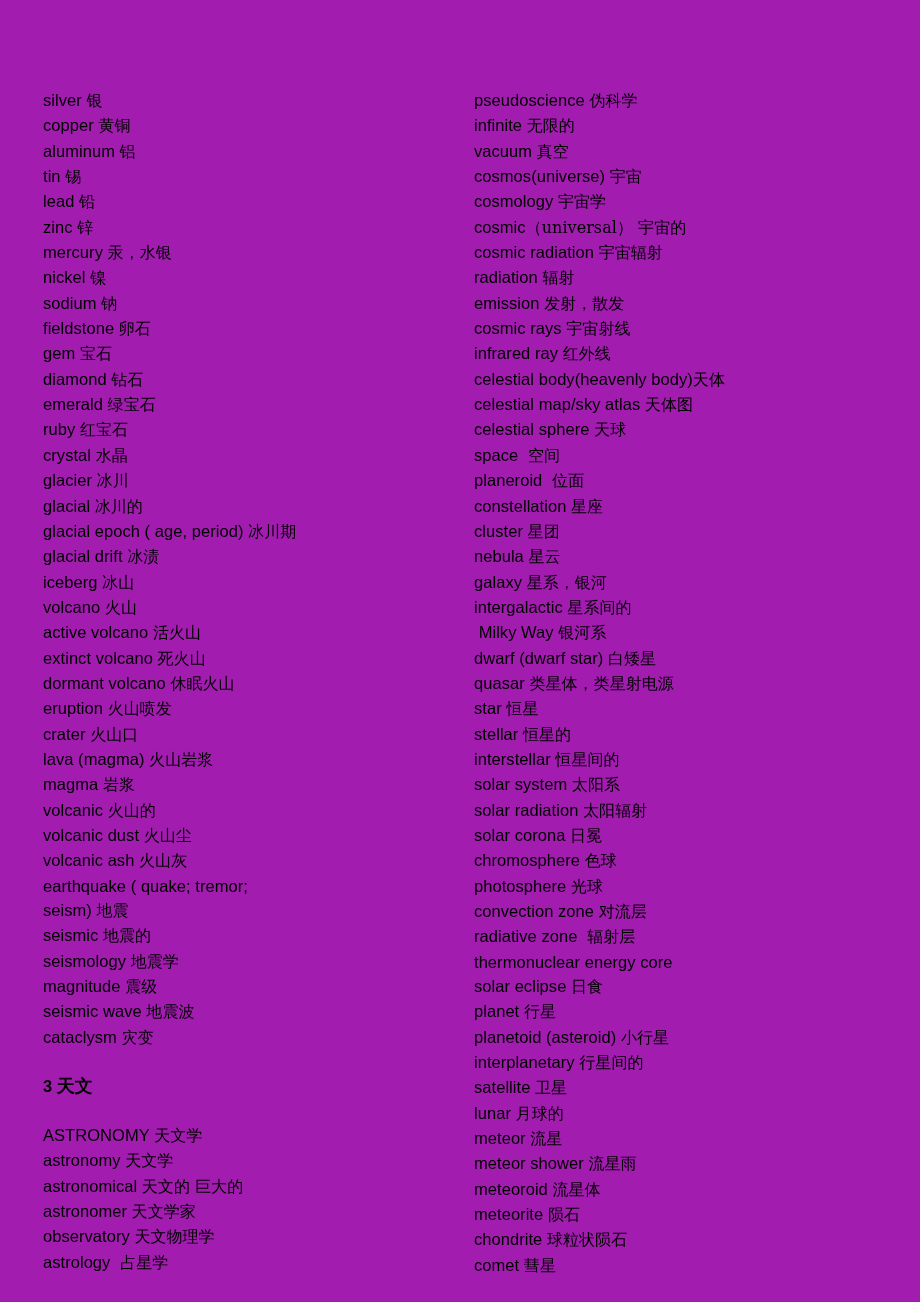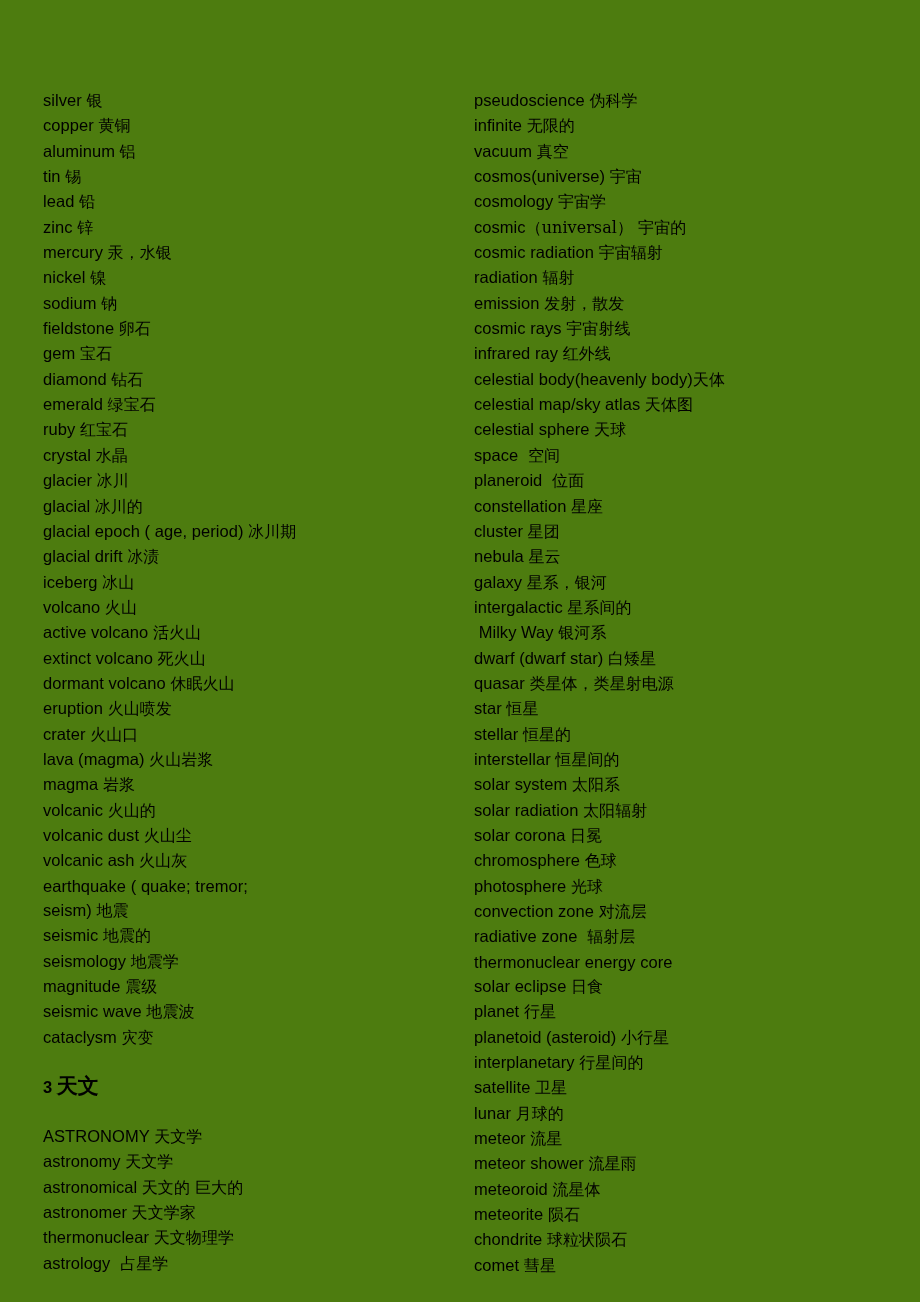--- a/index.html
+++ b/index.html
@@ -15,21 +15,21 @@
     overflow: hidden;
     font-family: "Liberation Sans", sans-serif;
     color: #000000;
   }
   .page {
     position: absolute;
     left: 0;
     top: 0;
     width: 920px;
     height: 1302px;
-    background: #4d7c0f;
+    background: #a21caf;
   }
   .columns {
     position: absolute;
     left: 43px;
     top: 88px;
     width: 840px;
   }
   .col {
     position: absolute;
     top: 0;
@@ -54,21 +54,21 @@
   }
   .section-head {
     font-size: 16.5px;
     line-height: 24.35px;
     font-weight: bold;
     white-space: pre;
   }
   .section-head .cn {
     font-family: "DejaVu Serif", "Liberation Serif", serif;
     font-weight: bold;
-    font-size: 21px;
+    font-size: 18px;
   }
 </style>
 </head>
 <body>
 
 <div class="page">
   <div class="columns">
     <div class="col col-left">
         <div class="entry"><span class="en">silver </span><span class="cn">银</span></div>
         <div class="entry"><span class="en">copper </span><span class="cn">黄铜</span></div>
@@ -108,21 +108,21 @@
         <div class="entry"><span class="en">magnitude </span><span class="cn">震级</span></div>
         <div class="entry"><span class="en">seismic wave </span><span class="cn">地震波</span></div>
         <div class="entry"><span class="en">cataclysm </span><span class="cn">灾变</span></div>
         <div class="entry blank"></div>
         <div class="section-head"><span class="en">3 </span><span class="cn">天文</span></div>
         <div class="entry blank"></div>
         <div class="entry"><span class="en">ASTRONOMY </span><span class="cn">天文学</span></div>
         <div class="entry"><span class="en">astronomy </span><span class="cn">天文学</span></div>
         <div class="entry"><span class="en">astronomical </span><span class="cn">天文的 巨大的</span></div>
         <div class="entry"><span class="en">astronomer </span><span class="cn">天文学家</span></div>
-        <div class="entry"><span class="en">thermonuclear </span><span class="cn">天文物理学</span></div>
+        <div class="entry"><span class="en">observatory </span><span class="cn">天文物理学</span></div>
         <div class="entry"><span class="en">astrology </span><span class="cn"> 占星学</span></div>
       </div>
     <div class="col col-right">
         <div class="entry"><span class="en">pseudoscience </span><span class="cn">伪科学</span></div>
         <div class="entry"><span class="en">infinite </span><span class="cn">无限的</span></div>
         <div class="entry"><span class="en">vacuum </span><span class="cn">真空</span></div>
         <div class="entry"><span class="en">cosmos(universe) </span><span class="cn">宇宙</span></div>
         <div class="entry"><span class="en">cosmology </span><span class="cn">宇宙学</span></div>
         <div class="entry"><span class="en">cosmic</span><span class="cn">（universal） 宇宙的</span></div>
         <div class="entry"><span class="en">cosmic radiation </span><span class="cn">宇宙辐射</span></div>

